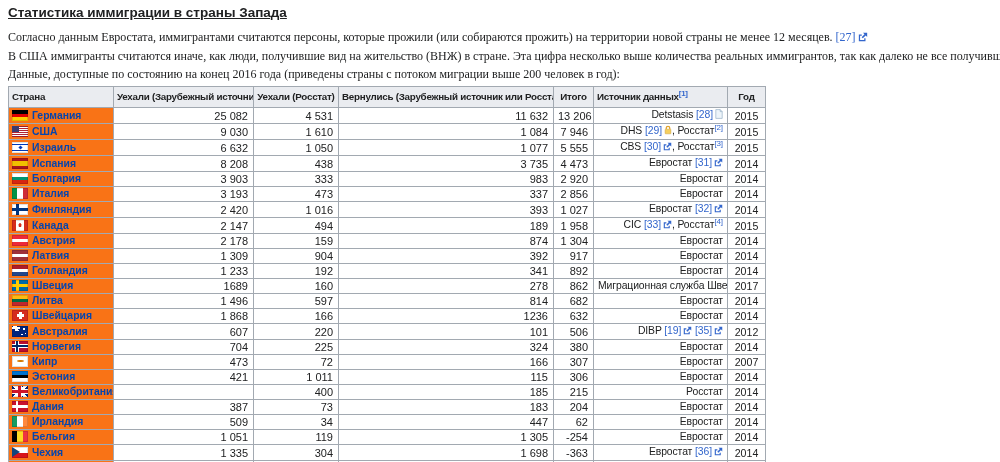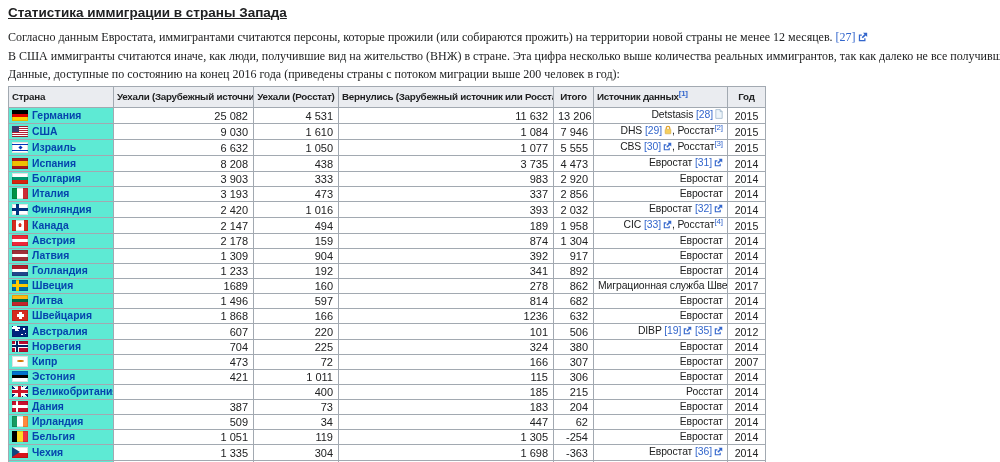--- a/index.html
+++ b/index.html
@@ -13,21 +13,21 @@
   .exref{color:#3366cc;}
   sup.ref{color:#3366cc;font-size:8px;line-height:0;vertical-align:super;}
   .icon{vertical-align:-1px;margin-left:2px;}
 
   table{border-collapse:collapse;table-layout:fixed;width:757px;margin-top:0;}
   th,td{border:1px solid #a2a9b1;white-space:nowrap;overflow:hidden;}
   thead th{background:#eaecf0;font-size:9.8px;letter-spacing:-0.25px;
            line-height:12px;padding:4px 3px;text-align:center;font-weight:bold;}
   thead th.h-left{text-align:left;}
   td{font-size:11px;line-height:12px;padding:1px 4px;}
-  th.country{background:#5eead4;text-align:left;font-size:10.4px;
+  th.country{background:#f97316;text-align:left;font-size:10.4px;
              line-height:12px;padding:1px 3px;font-weight:bold;}
   td.num{text-align:right;padding-right:5px;}
   td.source{text-align:right;font-size:10.4px;letter-spacing:-0.1px;}
   td.year{text-align:center;font-size:10.6px;margin-left:13px;}
 
   
   .flag{display:inline-block;width:16px;height:11px;margin-right:4px;vertical-align:-2px;
         position:relative;overflow:hidden;box-shadow:inset 0 0 0 1px rgba(0,0,0,.12);}
   .flag-de{background:linear-gradient(to bottom,#000 0 33%,#d00 33% 67%,#ffce00 67%);}
   .flag-us{background:linear-gradient(to bottom,#b22234 0 9%,#fff 9% 18%,#b22234 18% 27%,#fff 27% 36%,#b22234 36% 45%,#fff 45% 54%,#b22234 54% 64%,#fff 64% 73%,#b22234 73% 82%,#fff 82% 91%,#b22234 91%);}
@@ -182,21 +182,21 @@
           <td class="num">337</td>
           <td class="num">2 856</td>
           <td class="source"><span>Евростат</span></td>
           <td class="year">2014</td>
         </tr>
         <tr>
           <th class="country"><span class="flag flag-fi"></span><a class="clink">Финляндия</a></th>
           <td class="num">2 420</td>
           <td class="num">1 016</td>
           <td class="num">393</td>
-          <td class="num">2 032</td>
+          <td class="num">1 027</td>
           <td class="source"><span>Евростат </span><a class="exref">[32]</a><span class="icon"><svg width="9" height="9" viewBox="0 0 12 12">
                 <path fill="#3366cc" d="M6 1h5v5L9.2 4.2 5.8 7.6 4.4 6.2 7.8 2.8 6 1zM1 3h3.5v1.5H2.5v5h5V7.5H9V11H1V3z"></path>
               </svg></span></td>
           <td class="year">2014</td>
         </tr>
         <tr>
           <th class="country"><span class="flag flag-ca"></span><a class="clink">Канада</a></th>
           <td class="num">2 147</td>
           <td class="num">494</td>
           <td class="num">189</td>

